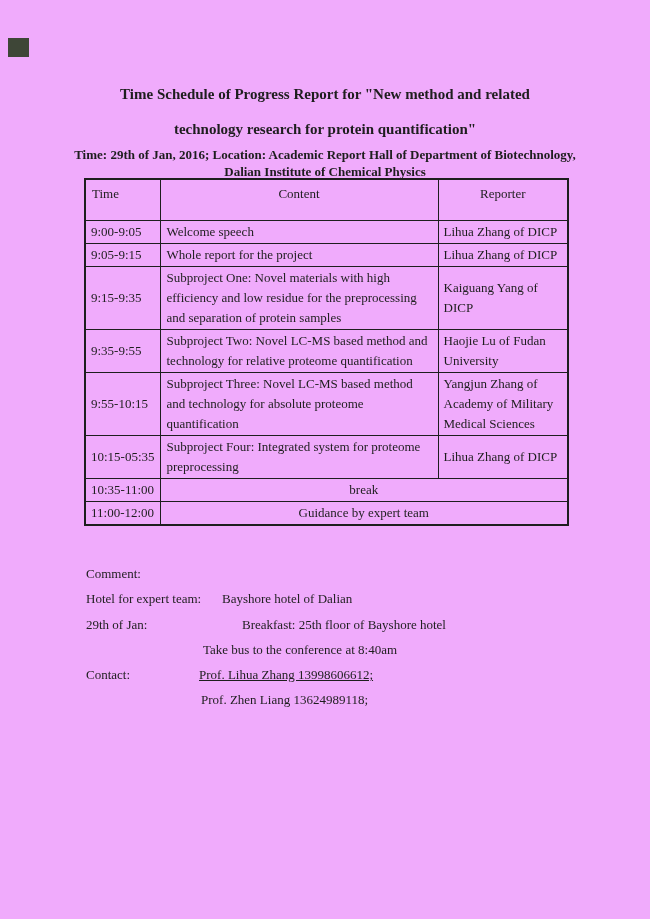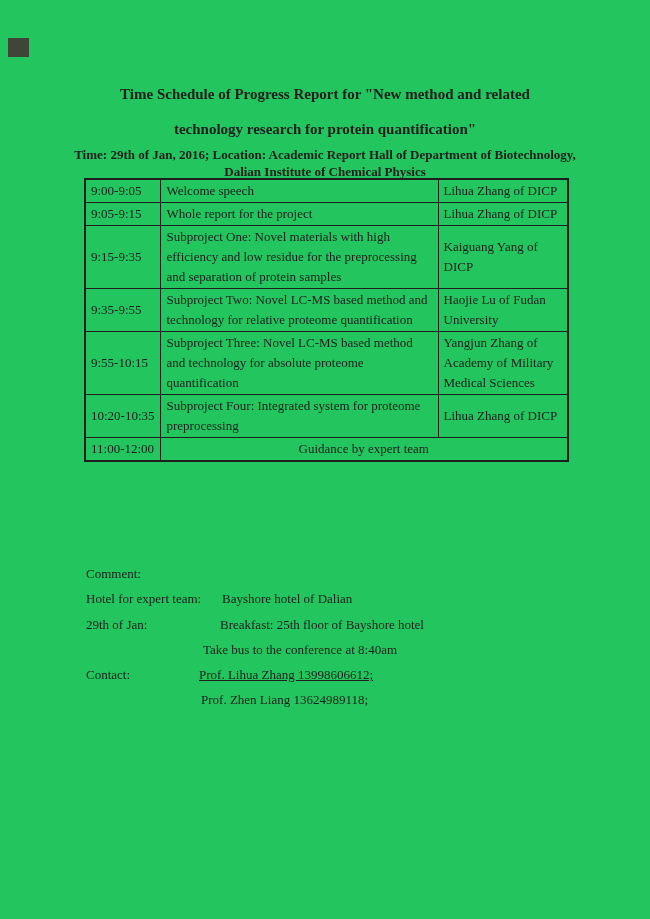--- a/index.html
+++ b/index.html
@@ -2,21 +2,21 @@
 <html><head>
 <meta charset="utf-8">
 <style>
   html, body { margin: 0; padding: 0; }
   body {
     width: 650px; height: 919px;
     background: #ffffff;
     font-family: "Liberation Serif", "DejaVu Serif", serif;
     color: #1e1e1e;
   }
-  .page { position: relative; width: 650px; height: 919px; overflow: hidden; background: #22c55e; }
+  .page { position: relative; width: 650px; height: 919px; overflow: hidden; background: #f0abfc; }
 
   .corner-mark { position: absolute; left: 8px; top: 38px; width: 21px; height: 19px; background: #3e4637; }
 
   .title-line { position: absolute; left: 0; width: 650px; text-align: center; font-weight: bold; font-size: 15px; line-height: 18px; }
   #title1 { top: 85px; }
   #title2 { top: 120px; }
 
   .sub-line { position: absolute; left: 0; width: 650px; text-align: center; font-size: 13px; line-height: 17px; font-weight: bold; }
   #sub1 { top: 146px; }
   #sub2 { top: 163px; }
@@ -40,21 +40,21 @@
   .time-col  { padding-left: 5px; white-space: nowrap; }
   .content-col { padding-left: 6px; padding-right: 3px; text-align: left; }
   .reporter-col { padding-left: 5px; padding-right: 2px; text-align: left; }
   td.merged { text-align: center; padding: 0; }
 
   .note { position: absolute; font-size: 13px; line-height: 16px; white-space: nowrap; }
   #comment-label  { left: 86px;  top: 566px; }
   #hotel-label    { left: 86px;  top: 591px; }
   #hotel-value    { left: 222px; top: 591px; }
   #date-label     { left: 86px;  top: 617px; }
-  #date-value     { left: 220px; top: 617px; }
+  #date-value     { left: 242px; top: 617px; }
   #bus-note       { left: 203px; top: 642px; }
   #contact-label  { left: 86px;  top: 667px; }
   #contact-value1 { left: 199px; top: 667px; text-decoration: underline; }
   #contact-value2 { left: 201px; top: 692px; }
 </style>
 </head>
 <body>
 
 <div class="page">
 
@@ -66,20 +66,25 @@
   <div class="sub-line" id="sub1">Time: 29th of Jan, 2016; Location: Academic Report Hall of Department of Biotechnology,</div>
   <div class="sub-line" id="sub2">Dalian Institute of Chemical Physics</div>
 
   <table class="schedule">
     <colgroup>
       <col style="width:75px">
       <col style="width:278px">
       <col style="width:130px">
     </colgroup>
     <tbody>
+        <tr class="hdr">
+      <th class="time-col">Time</th>
+      <th>Content</th>
+      <th>Reporter</th>
+    </tr>
     <tr style="height:23px">
       <td class="time-col">9:00-9:05</td>
       <td class="content-col">Welcome speech</td>
       <td class="reporter-col">Lihua Zhang of DICP</td>
     </tr>
     <tr style="height:21px">
       <td class="time-col">9:05-9:15</td>
       <td class="content-col">Whole report for the project</td>
       <td class="reporter-col">Lihua Zhang of DICP</td>
     </tr>
@@ -92,23 +97,27 @@
       <td class="time-col">9:35-9:55</td>
       <td class="content-col">Subproject Two: Novel LC-MS based method and technology for relative proteome quantification</td>
       <td class="reporter-col">Haojie Lu of Fudan University</td>
     </tr>
     <tr style="height:60px">
       <td class="time-col">9:55-10:15</td>
       <td class="content-col">Subproject Three: Novel LC-MS based method and technology for absolute proteome quantification</td>
       <td class="reporter-col">Yangjun Zhang of Academy of Military Medical Sciences</td>
     </tr>
     <tr style="height:42px">
-      <td class="time-col">10:20-10:35</td>
+      <td class="time-col">10:15-05:35</td>
       <td class="content-col">Subproject Four: Integrated system for proteome preprocessing</td>
       <td class="reporter-col">Lihua Zhang of DICP</td>
+    </tr>
+    <tr style="height:20px">
+      <td class="time-col">10:35-11:00</td>
+      <td class="merged" colspan="2">break</td>
     </tr>
     <tr style="height:19px">
       <td class="time-col">11:00-12:00</td>
       <td class="merged" colspan="2">Guidance by expert team</td>
     </tr>
   </tbody>
     </table>
 
   <div class="note" id="comment-label">Comment:</div>
   <div class="note" id="hotel-label">Hotel for expert team:</div>

